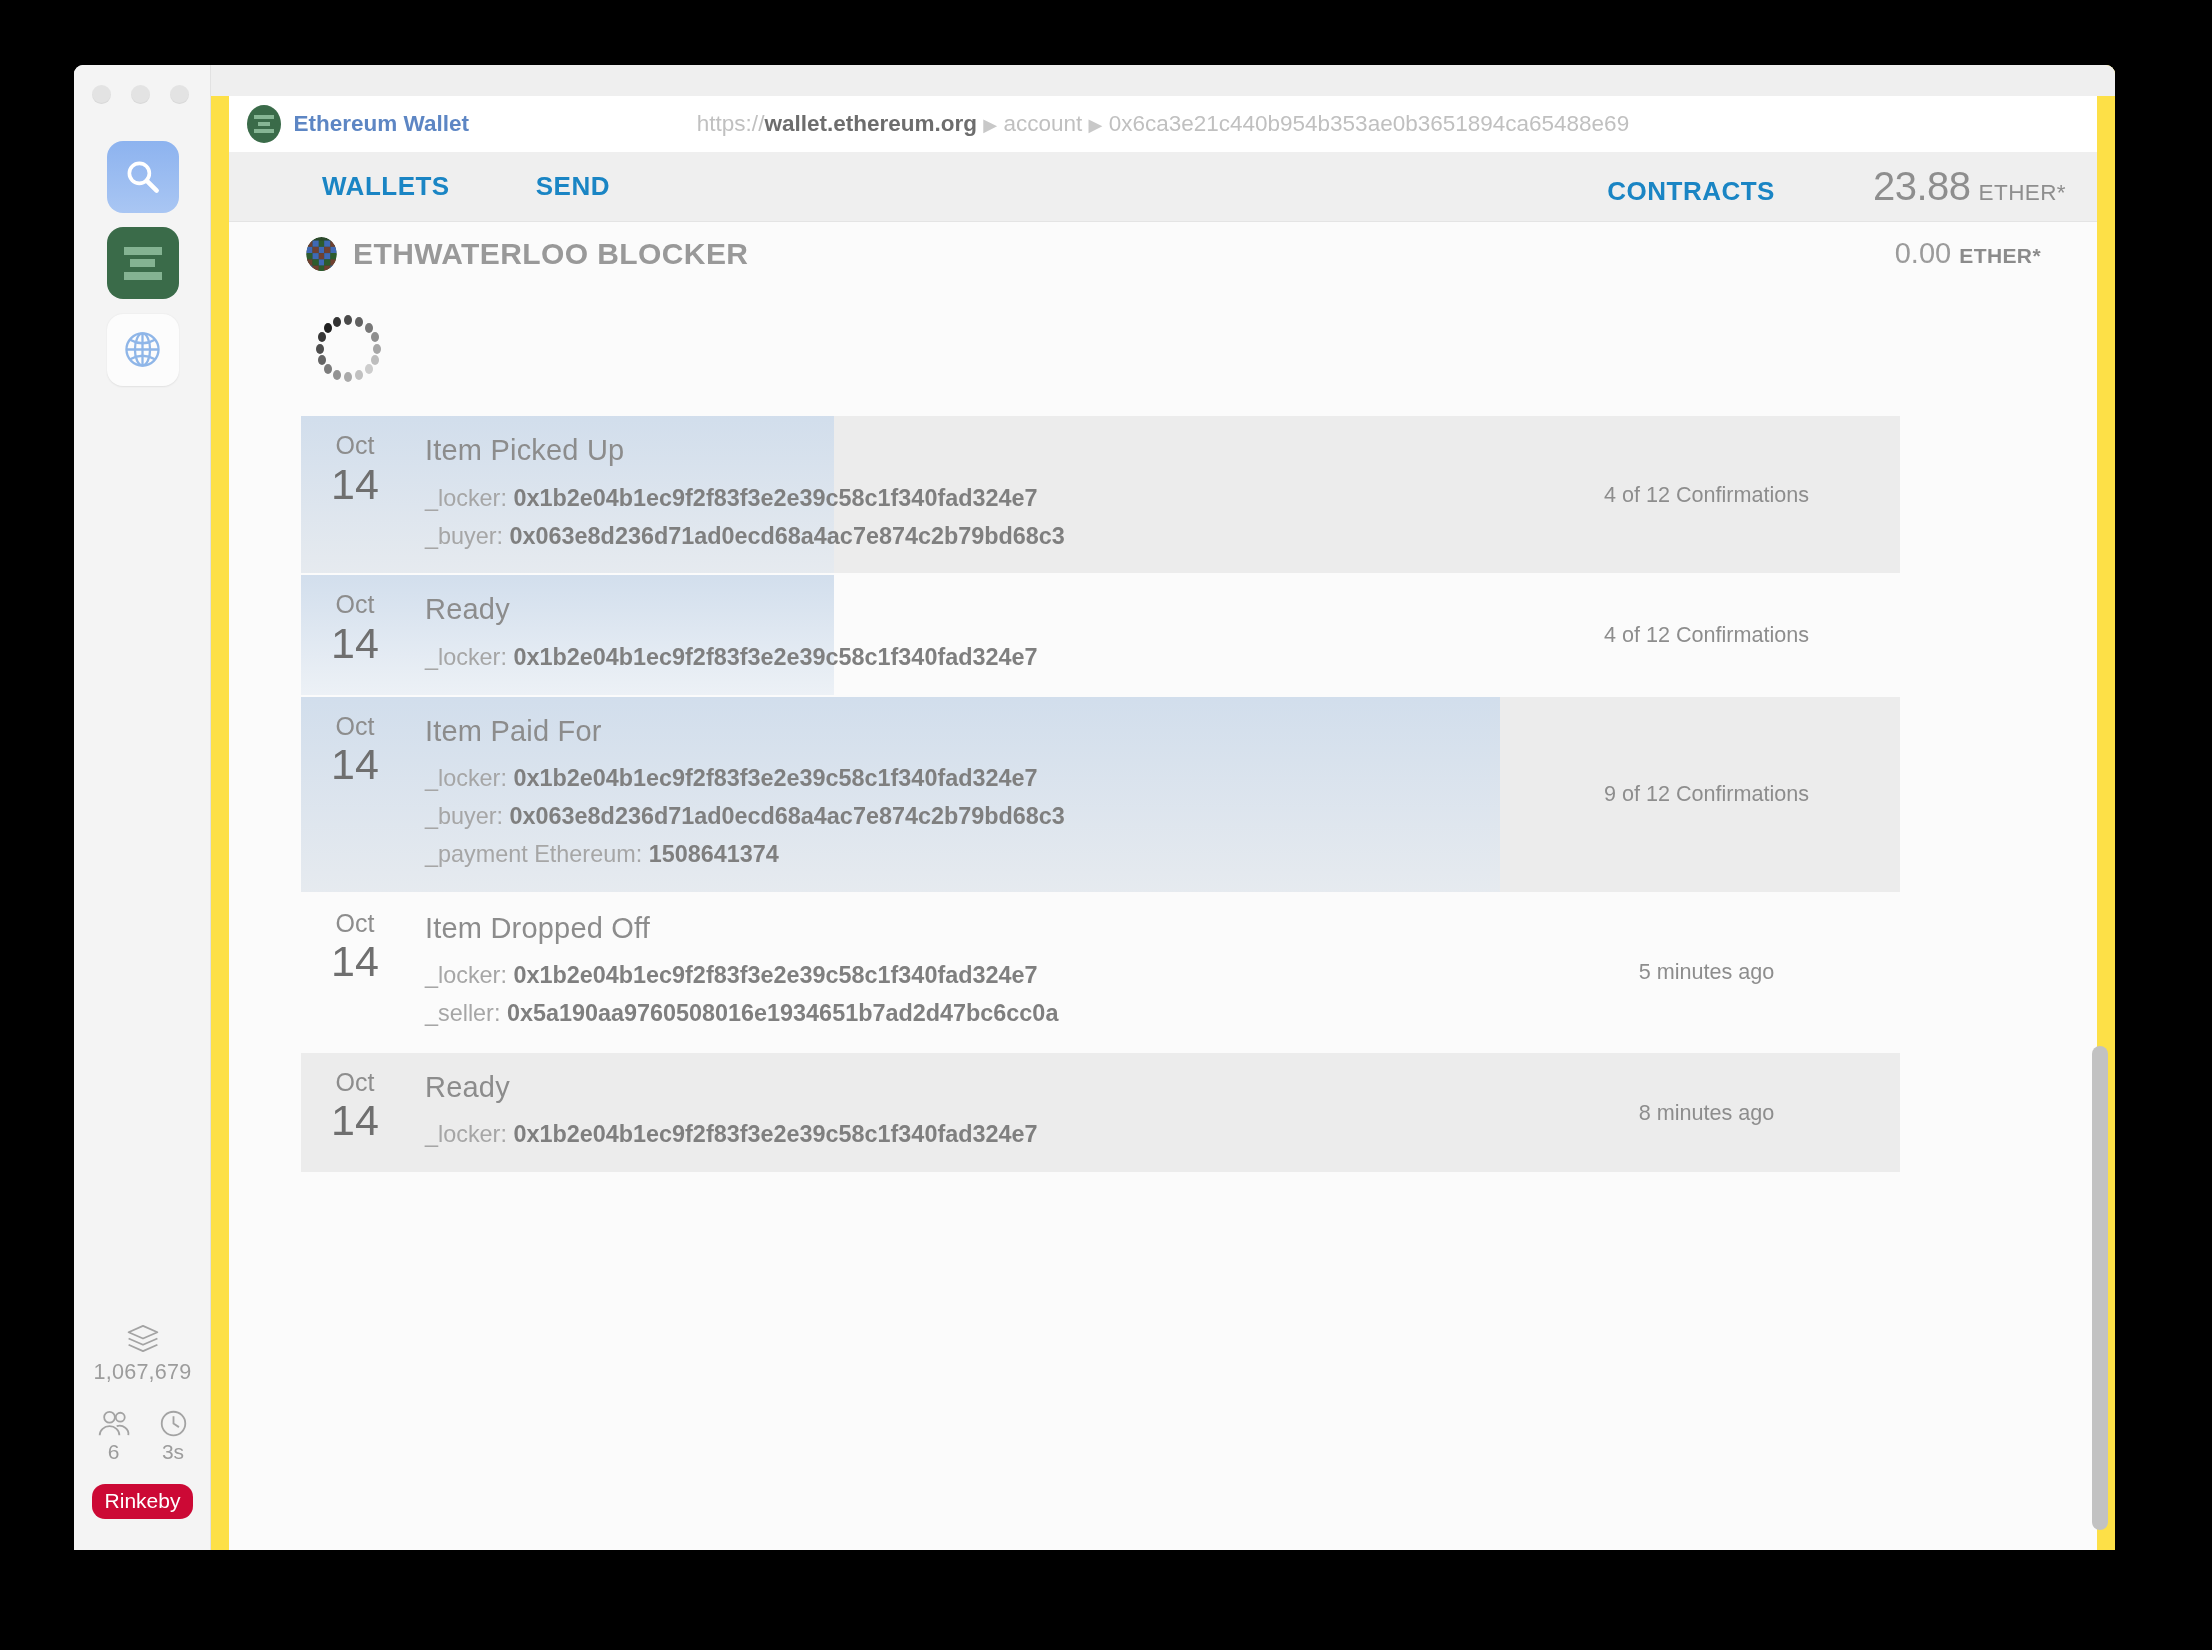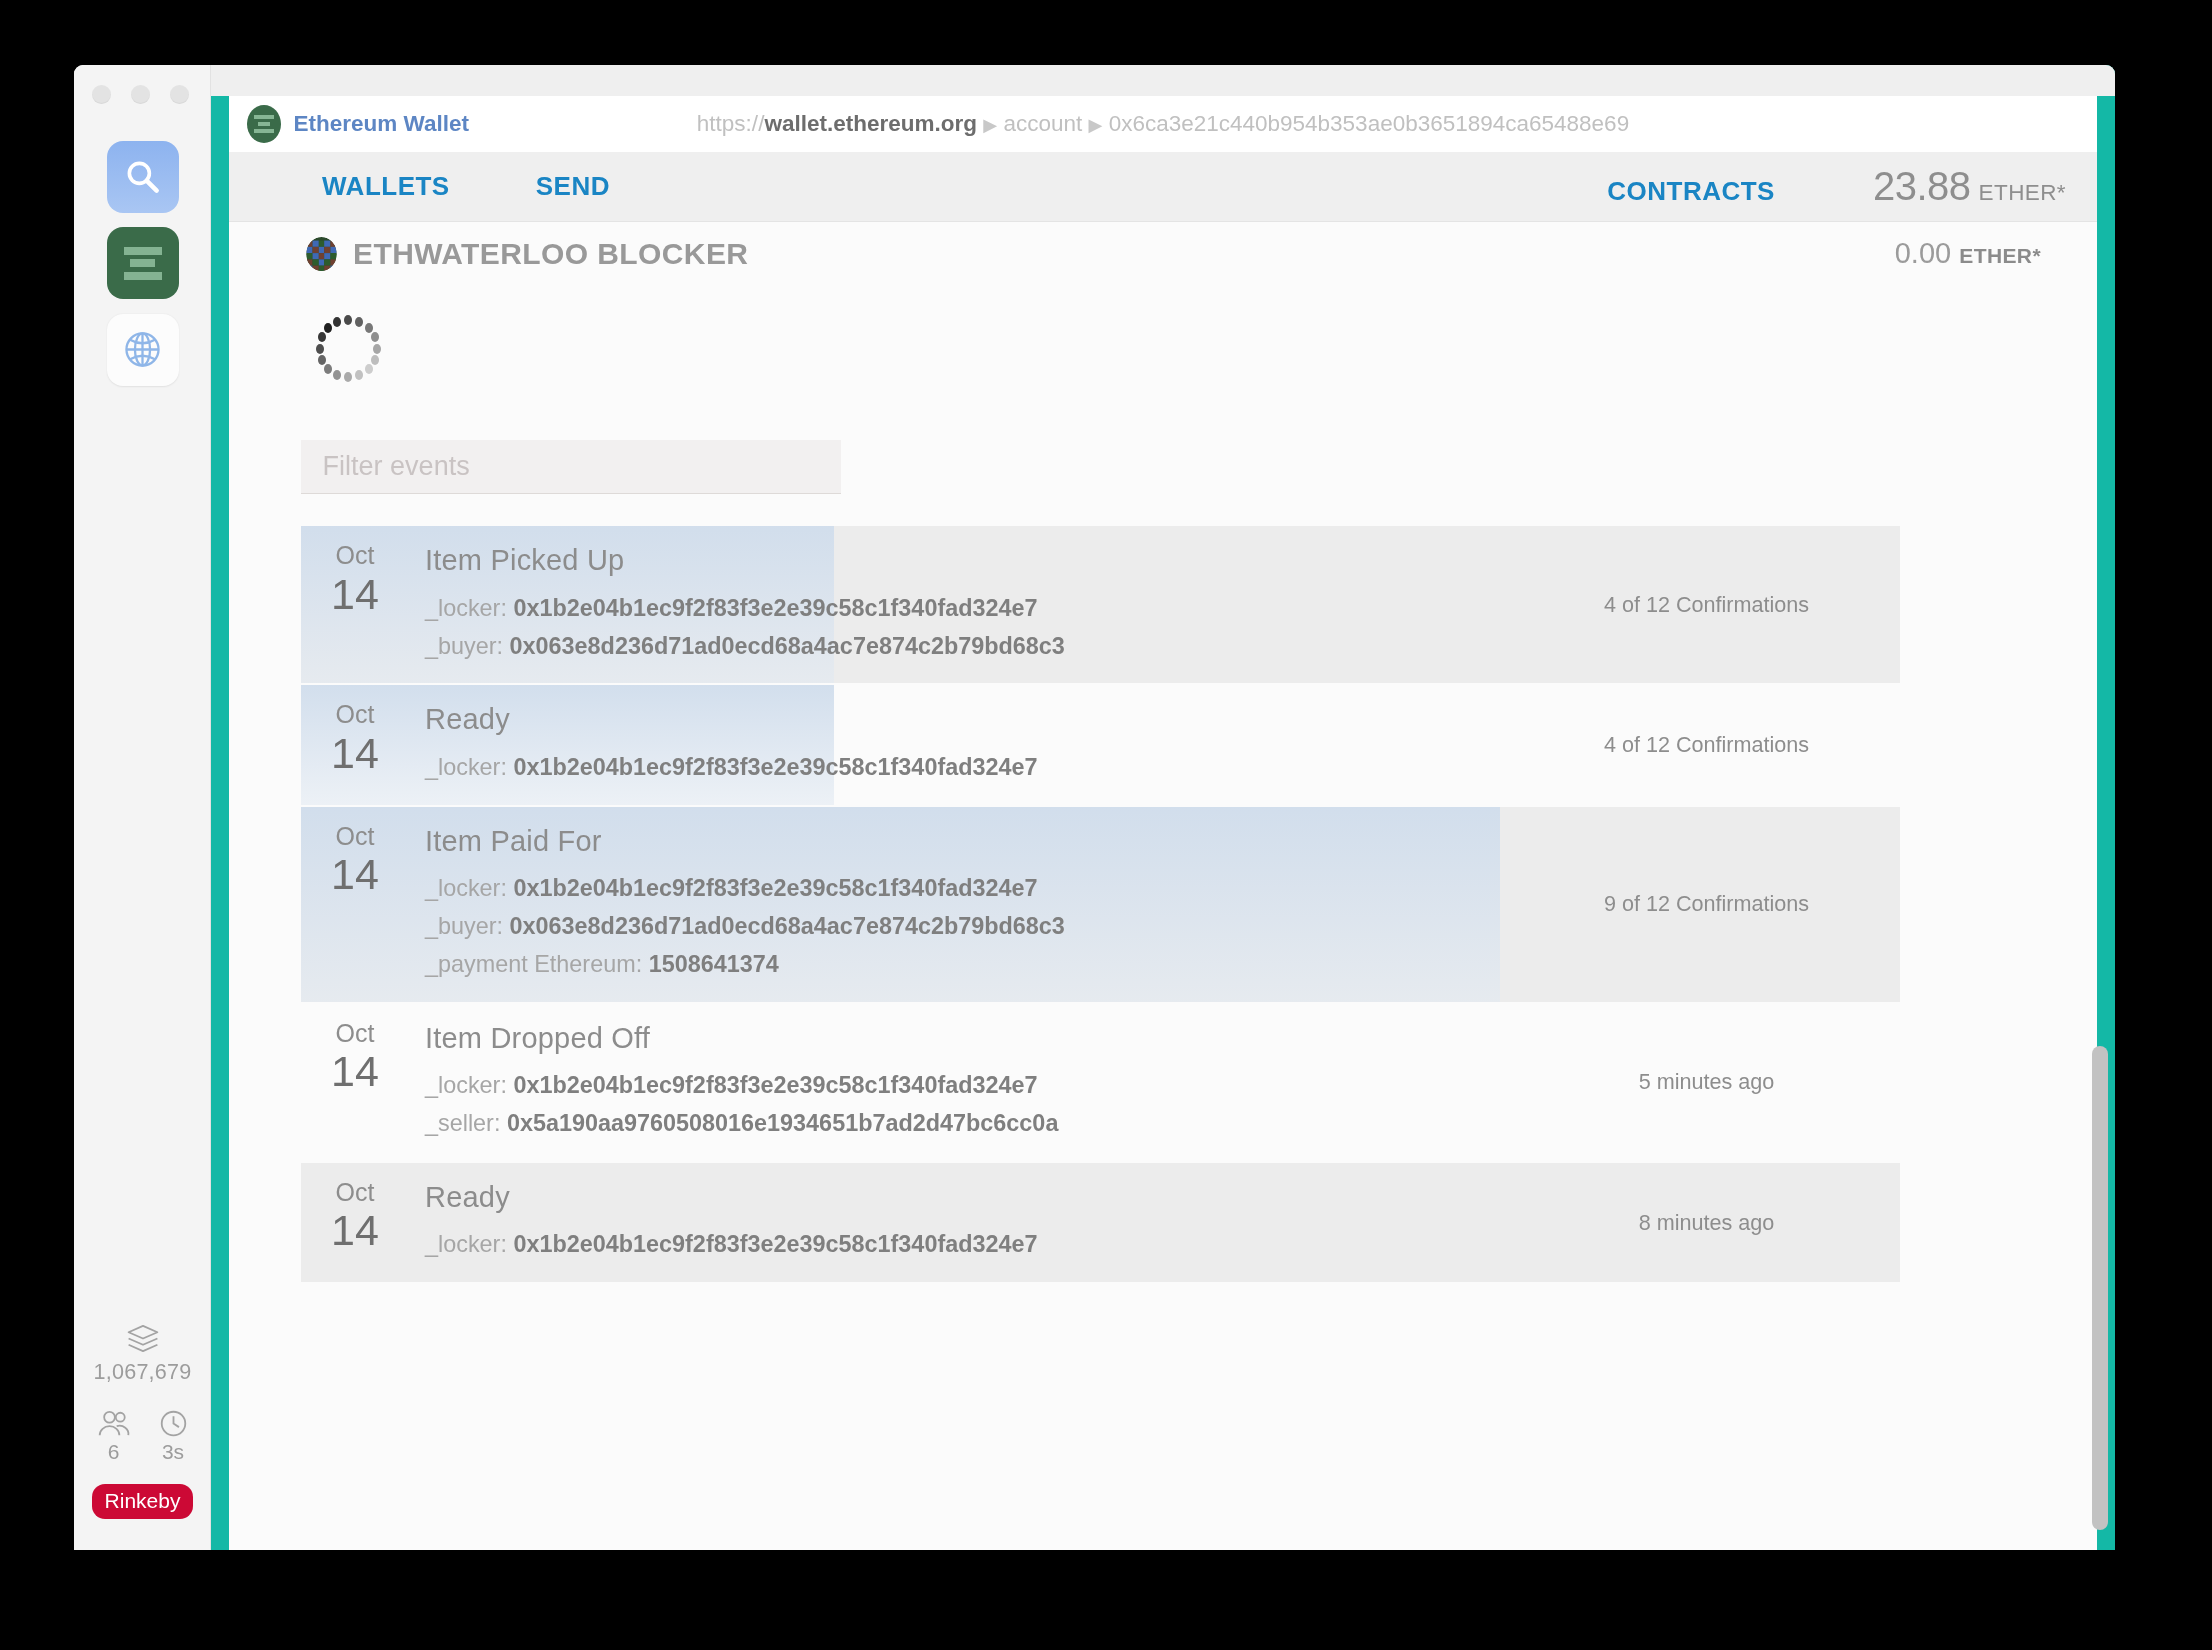--- a/index.html
+++ b/index.html
@@ -71,21 +71,21 @@
   }
   .node-metric { display: flex; flex-direction: column; align-items: center; }
   .node-metric-val { font-size: 21px; color: #9c9c9c; margin-top: 2.7px; }
   .net-badge {
     display: inline-block; margin-top: 20px;
     background: #cc0935; color: #fff;
     font-size: 21px; padding: 4.5px 12.6px 6.3px 12.6px; border-radius: 13px;
   }
 
   
-  #main { flex: 1; height: 100%; position: relative; background: #14b8a6; overflow: hidden; }
+  #main { flex: 1; height: 100%; position: relative; background: #fde047; overflow: hidden; }
 
   
   .title-strip { height: 31px; background: #efefef; }
 
   
   .urlbar {
     height: 56px; margin: 0 18px; background: #fff;
     display: flex; align-items: center; position: relative;
     box-shadow: 0 0.9px 0.9px rgba(0,0,0,.03);
   }
@@ -384,21 +384,20 @@
           <span style="left: 50%; top: 90%; background: rgb(170, 170, 170);"></span>
           <span style="left: 34.6927%; top: 86.9552%; background: rgb(147, 147, 147);"></span>
           <span style="left: 21.7157%; top: 78.2843%; background: rgb(124, 124, 124);"></span>
           <span style="left: 13.0448%; top: 65.3073%; background: rgb(101, 101, 101);"></span>
           <span style="left: 10%; top: 50%; background: rgb(78, 78, 78);"></span>
           <span style="left: 13.0448%; top: 34.6927%; background: rgb(55, 55, 55);"></span>
           <span style="left: 21.7157%; top: 21.7157%; background: rgb(32, 32, 32);"></span>
           <span style="left: 34.6927%; top: 13.0448%; background: rgb(51, 51, 51);"></span>
         </div>
 
-      <input class="filter-input" type="text" placeholder="Filter events" style="">
 
       <div class="events">
           <div class="event-row shade">
             <div class="event-progress" style="width: 33.3333%;"></div>
             <div class="event-date">
               <div class="event-month">Oct</div>
               <div class="event-day">14</div>
             </div>
             <div class="event-body">
               <div class="event-title">Item Picked Up</div>

